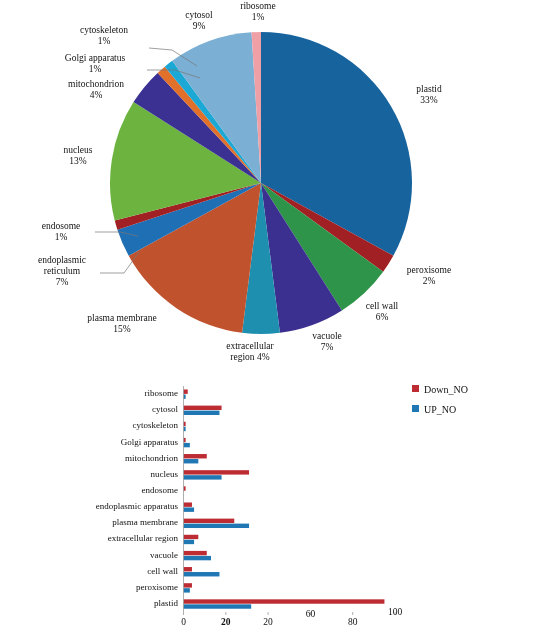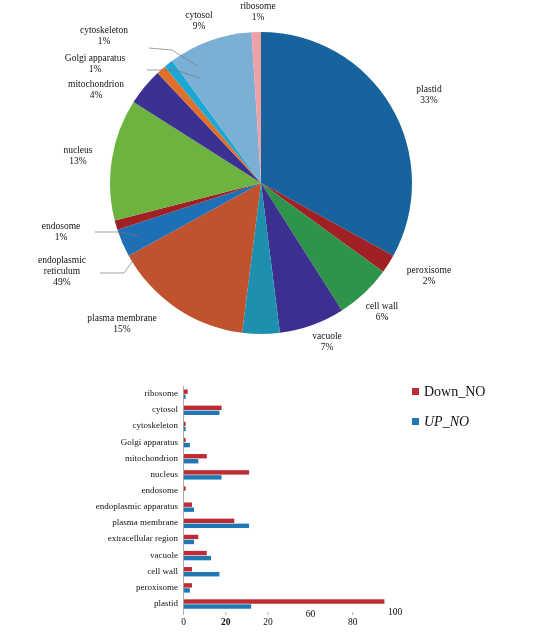--- a/index.html
+++ b/index.html
@@ -50,21 +50,21 @@
   }
   .tick-label {
     position: absolute;
     font-size: 9.5px;
     text-align: center;
     color: #111;
     width: 30px;
   }
   .legend-item {
     position: absolute;
-    font-size: 14px;
+    font-size: 10px;
     color: #111;
     white-space: nowrap;
   }
   .legend-swatch {
     display: inline-block;
     width: 7px; height: 7px;
     margin-right: 5px;
     vertical-align: 1px;
   }
 </style>
@@ -100,25 +100,27 @@
     </svg>
 
     <div class="pie-label" style="left:392px; top:84px; width:74px;">plastid
 33%</div>
     <div class="pie-label" style="left:390px; top:265px; width:78px;">peroxisome
 2%</div>
     <div class="pie-label" style="left:347px; top:301px; width:70px;">cell wall
 6%</div>
     <div class="pie-label" style="left:296px; top:331px; width:62px;">vacuole
 7%</div>
+    <div class="pie-label" style="left:209px; top:341px; width:82px;">extracellular
+region 4%</div>
     <div class="pie-label" style="left:70px; top:313px; width:104px;">plasma membrane
 15%</div>
     <div class="pie-label" style="left:24px; top:255px; width:76px;">endoplasmic
 reticulum
-49%</div>
+7%</div>
     <div class="pie-label" style="left:26px; top:221px; width:70px;">endosome
 1%</div>
     <div class="pie-label" style="left:44px; top:145px; width:68px;">nucleus
 13%</div>
     <div class="pie-label" style="left:50px; top:79px; width:92px;">mitochondrion
 4%</div>
     <div class="pie-label" style="left:45px; top:53px; width:100px;">Golgi apparatus
 1%</div>
     <div class="pie-label" style="left:62px; top:25px; width:84px;">cytoskeleton
 1%</div>
@@ -192,18 +194,18 @@
         <div class="tick-label" style="left: 210.8px; top: 239px; font-weight: bold;">20</div>
         <div class="tick-label" style="left: 253.1px; top: 239px;">20</div>
         <div class="tick-label" style="left: 295.4px; top: 231px;">60</div>
         <div class="tick-label" style="left: 337.7px; top: 239px;">80</div>
         <div class="tick-label" style="left: 380px; top: 229px;">100</div>
       </div>
 
     <div class="legend-item" style="left:412px; top:6px;">
       <span class="legend-swatch" style="background:#BE2C33;"></span><span>Down_NO</span>
     </div>
-    <div class="legend-item" style="left:412px; top:36px;font-style:italic;">
+    <div class="legend-item" style="left:412px; top:26px;">
       <span class="legend-swatch" style="background:#1F77B4;"></span><span>UP_NO</span>
     </div>
   </div>
 
 </div>
 
 </body></html>

